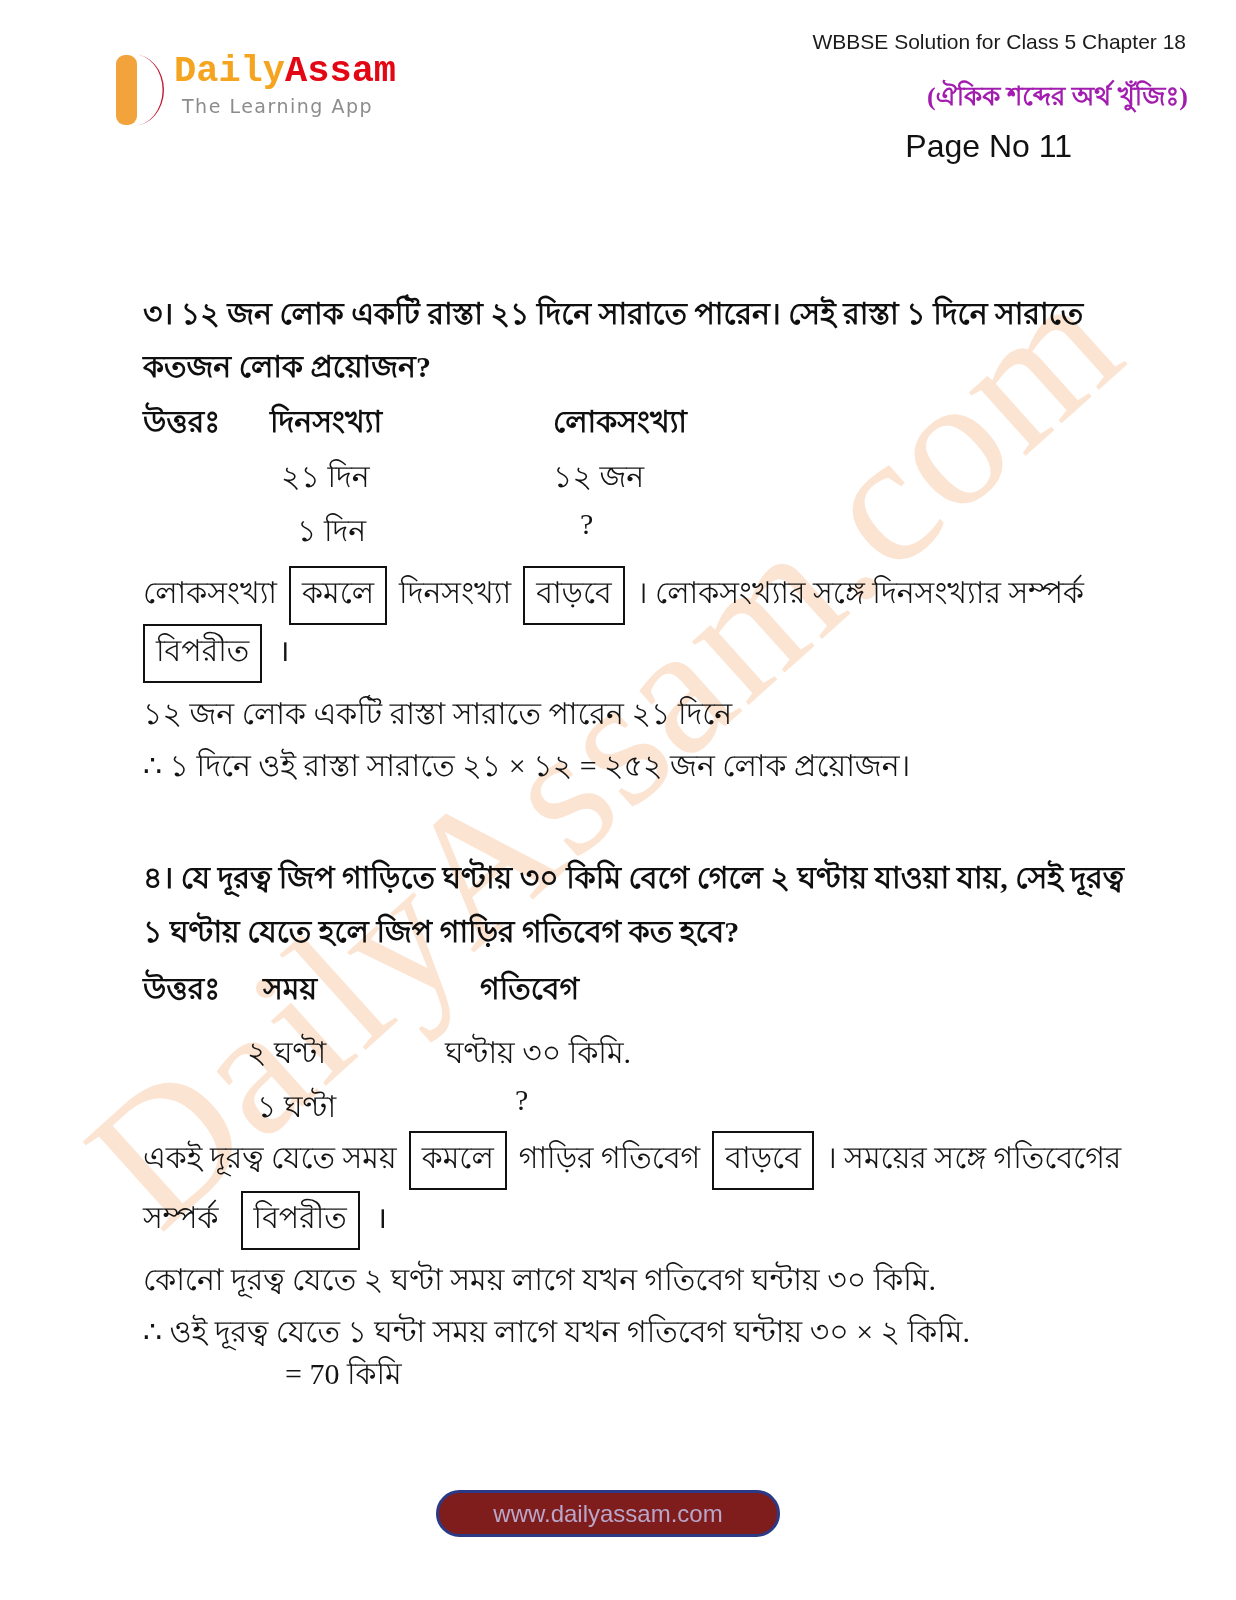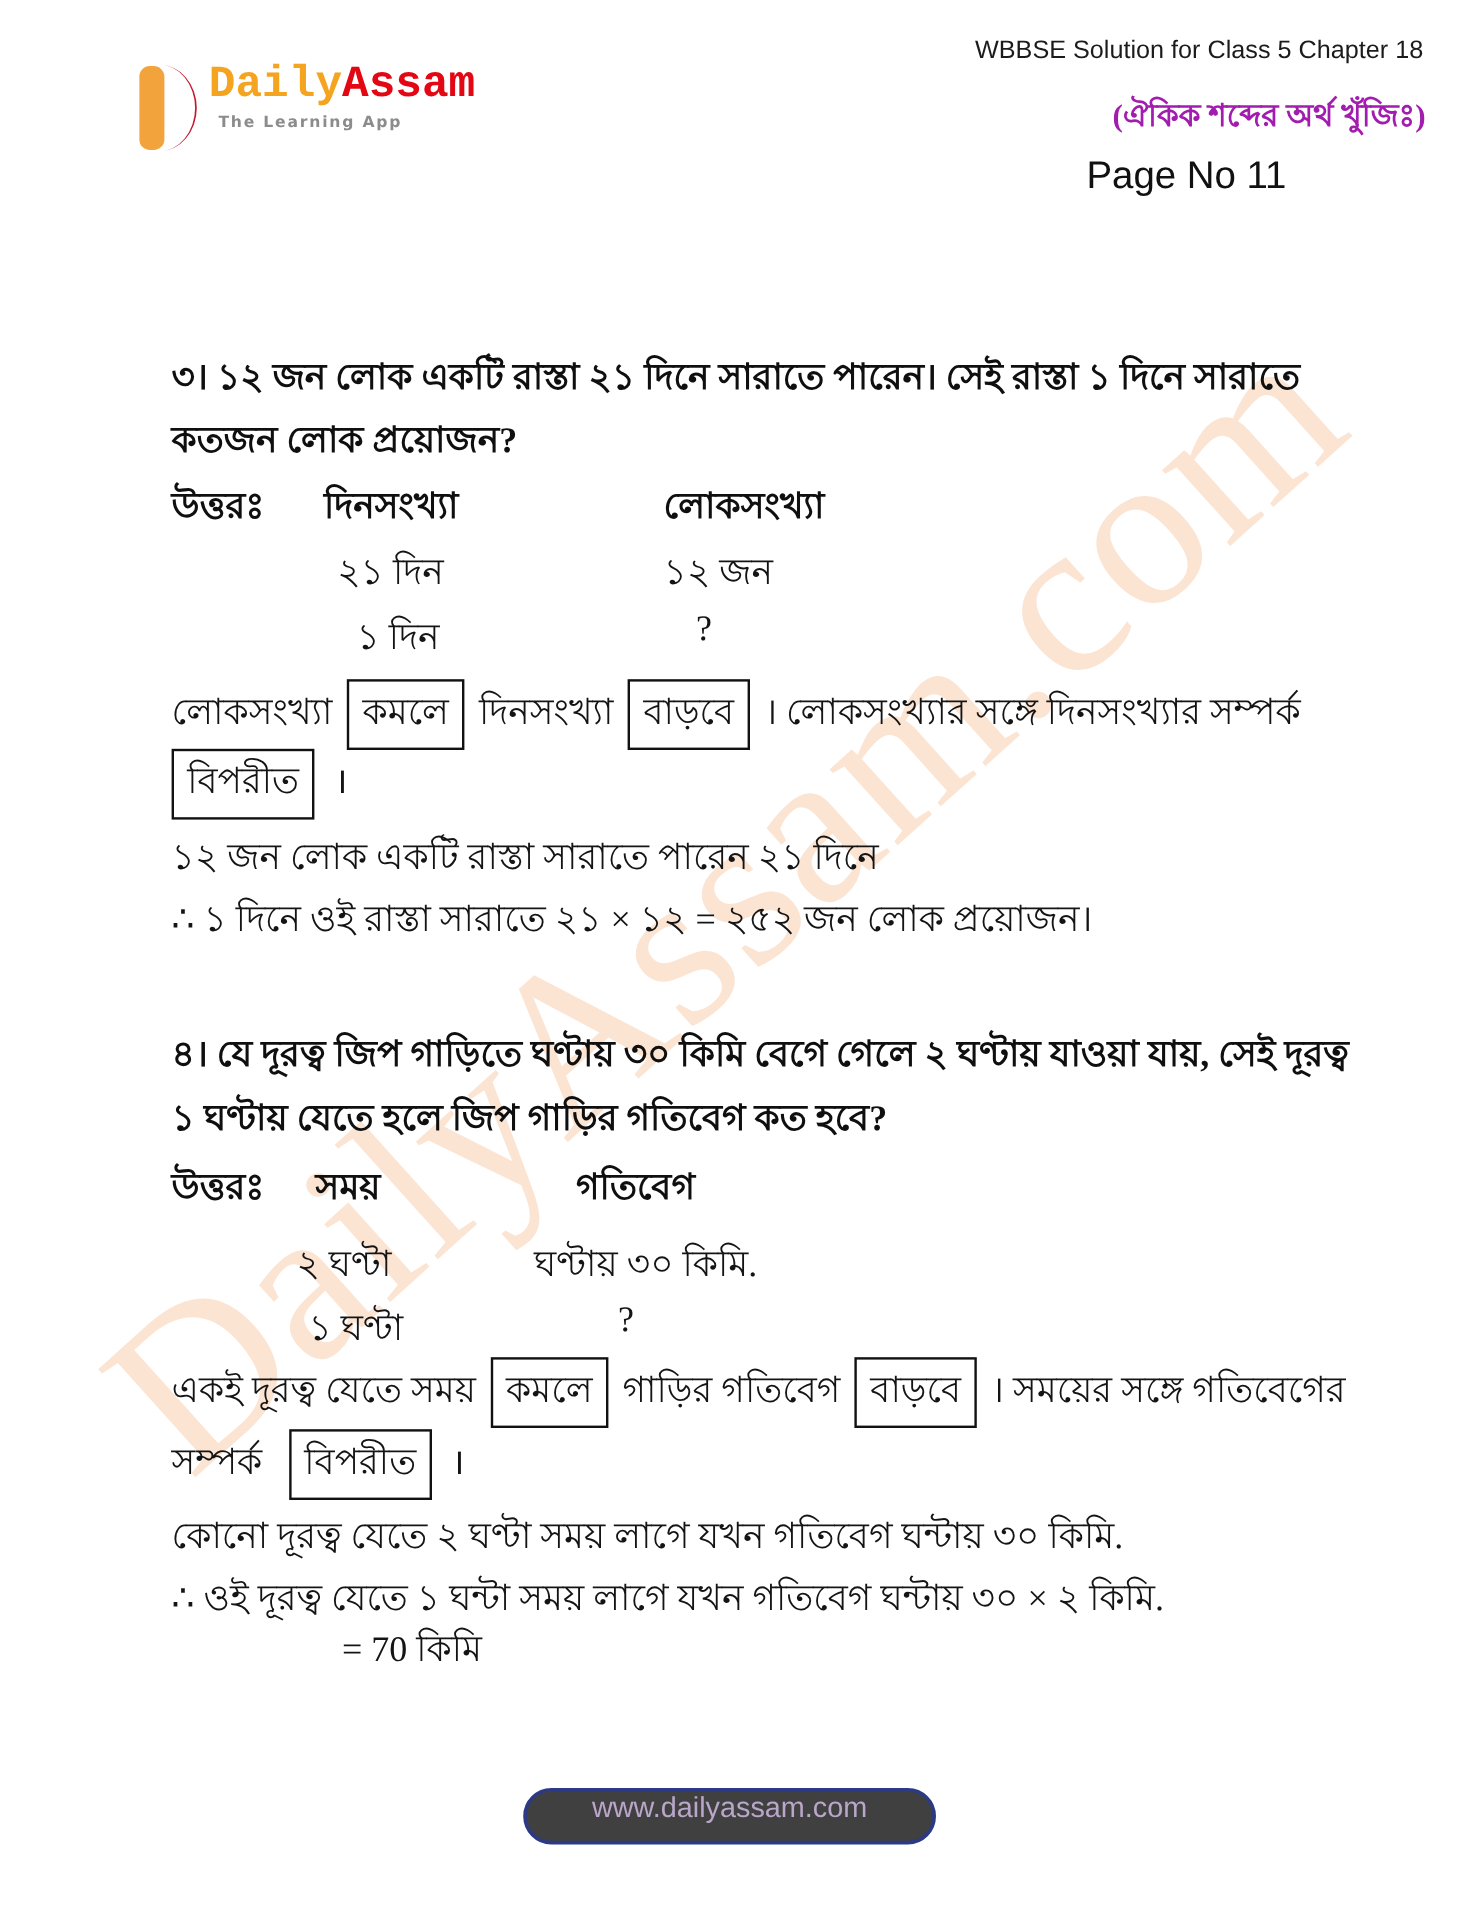--- a/index.html
+++ b/index.html
@@ -32,21 +32,21 @@
   .content-layer { position: absolute; inset: 0; z-index: 1; }
 
   
   .logo-wrap { left: 116px; top: 48px; width: 320px; height: 80px; }
   .logo-mark { position: absolute; left: 0; top: 4px; }
   .logo-text { position: absolute; left: 58px; top: 2px; font-size: 37px; font-weight: bold; font-family: Liberation Mono, monospace; }
   .logo-daily { color: #f5a41f; }
   .logo-assam { color: #e30613; }
   .logo-tagline {
     position: absolute; left: 66px; top: 47px;
-    font-size: 13px; font-weight: bold; letter-spacing: 1.5px;
+    font-size: 19px; font-weight: normal; letter-spacing: 1.5px;
     color: #8c8c8c; font-family: "DejaVu Sans", sans-serif;
   }
 
   
   .hdr-line1 { right: 50px; top: 30px; font-size: 21px; font-family: "Liberation Sans", sans-serif; font-weight: 400; color: #1b1b1b; }
   .hdr-line2 { right: 48px; top: 76px; font-size: 26px; font-weight: bold; color: #a21caf; }
   .hdr-page  { right: 164px; top: 128px; font-size: 32px; font-family: "Liberation Sans", sans-serif; color: #111; }
 
   
   .t  { font-size: 30px; color: #141414; }
@@ -58,24 +58,24 @@
     padding: 1px 11px 3px 11px;
     margin: 0 12px;
   }
   .sep { margin-left: 4px; }
 
   
   .footer-pill {
     position: absolute;
     left: 436px; top: 1490px;
     width: 344px; height: 47px;
-    background: #404040;
+    background: #7f1d1d;
     border: 3px solid #2c3a85;
     border-radius: 26px;
-    display: flex; align-items: flex-start; justify-content: center;
+    display: flex; align-items: center; justify-content: center;
     cursor: pointer;
   }
   .footer-pill span {
     font-family: "Liberation Sans", sans-serif;
     font-size: 24px;
     color: #b9a6c9;
   }
 </style>
 </head>
 <body>

